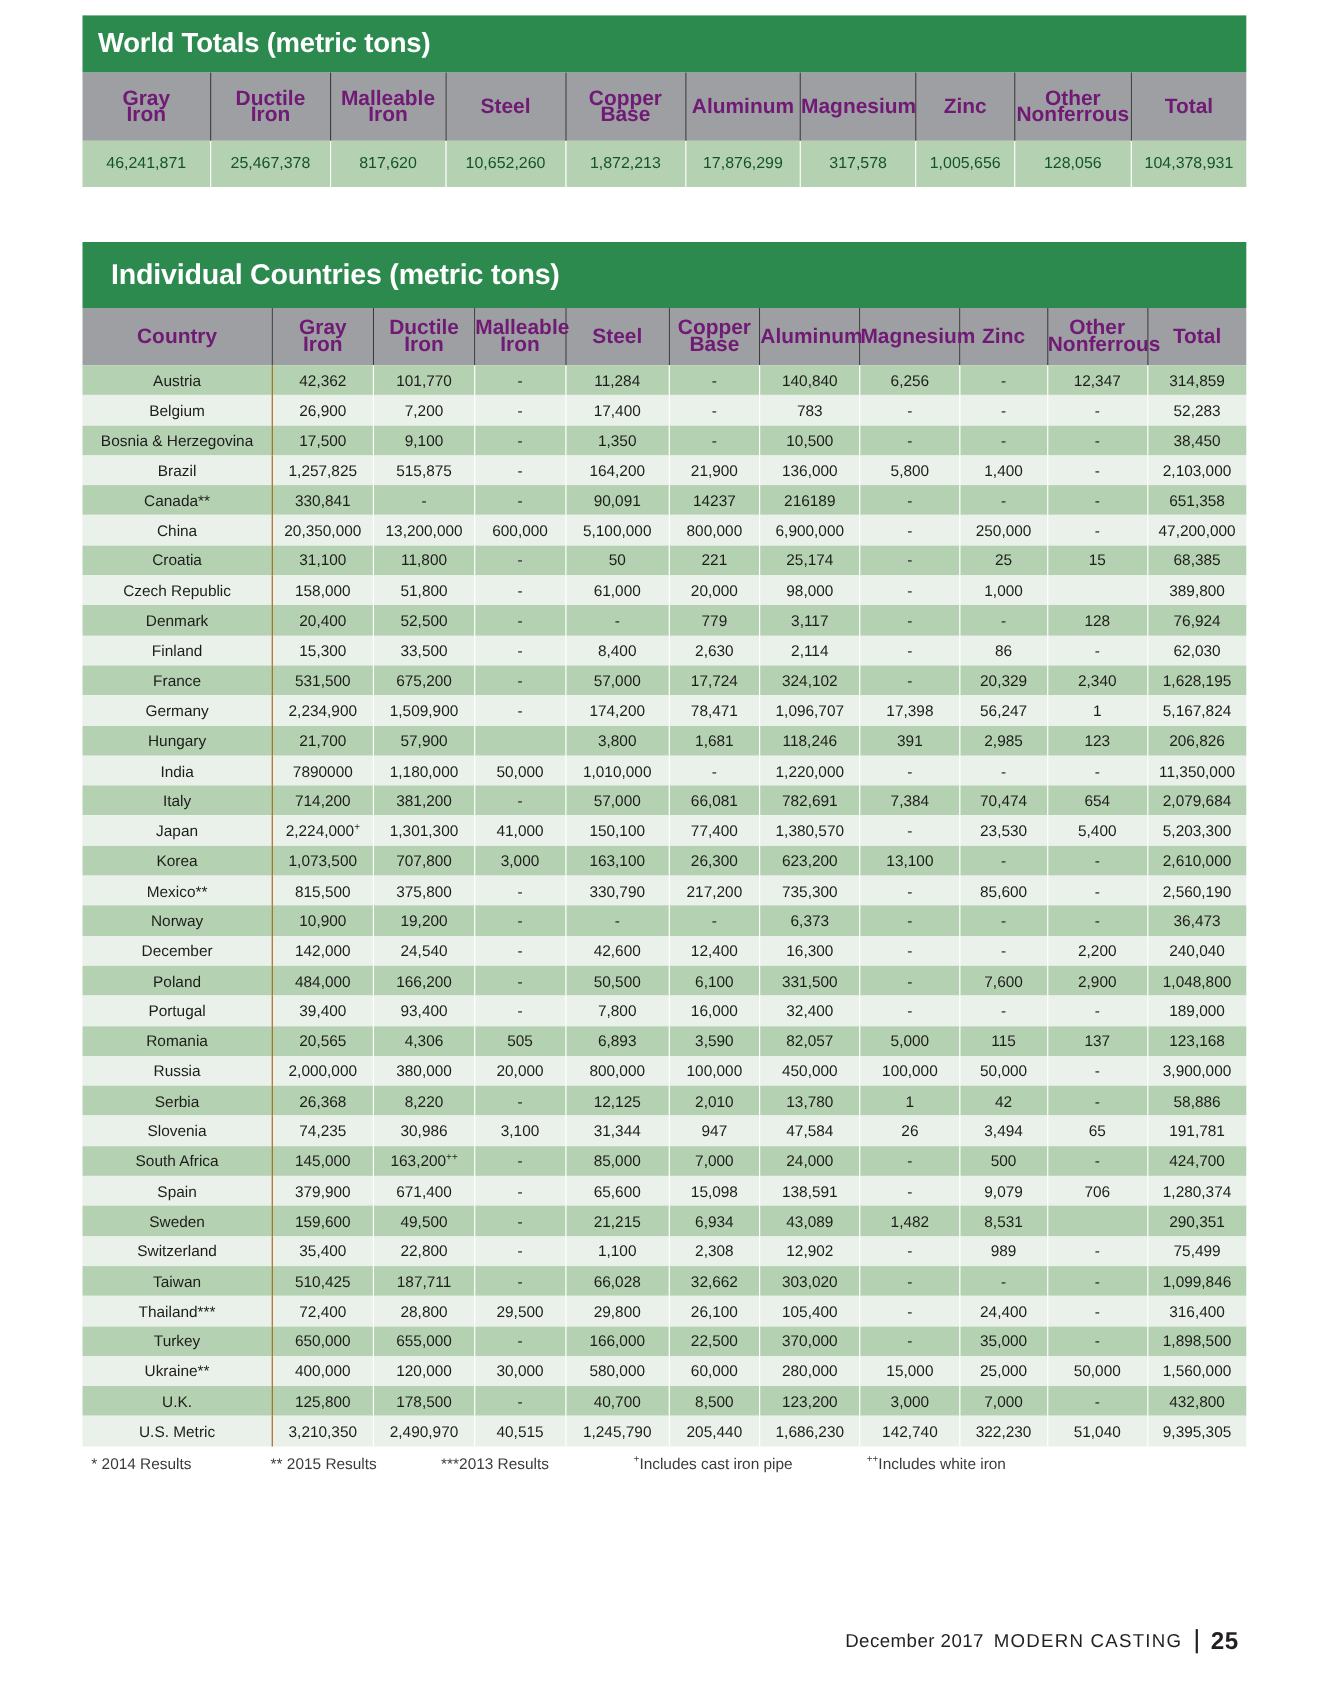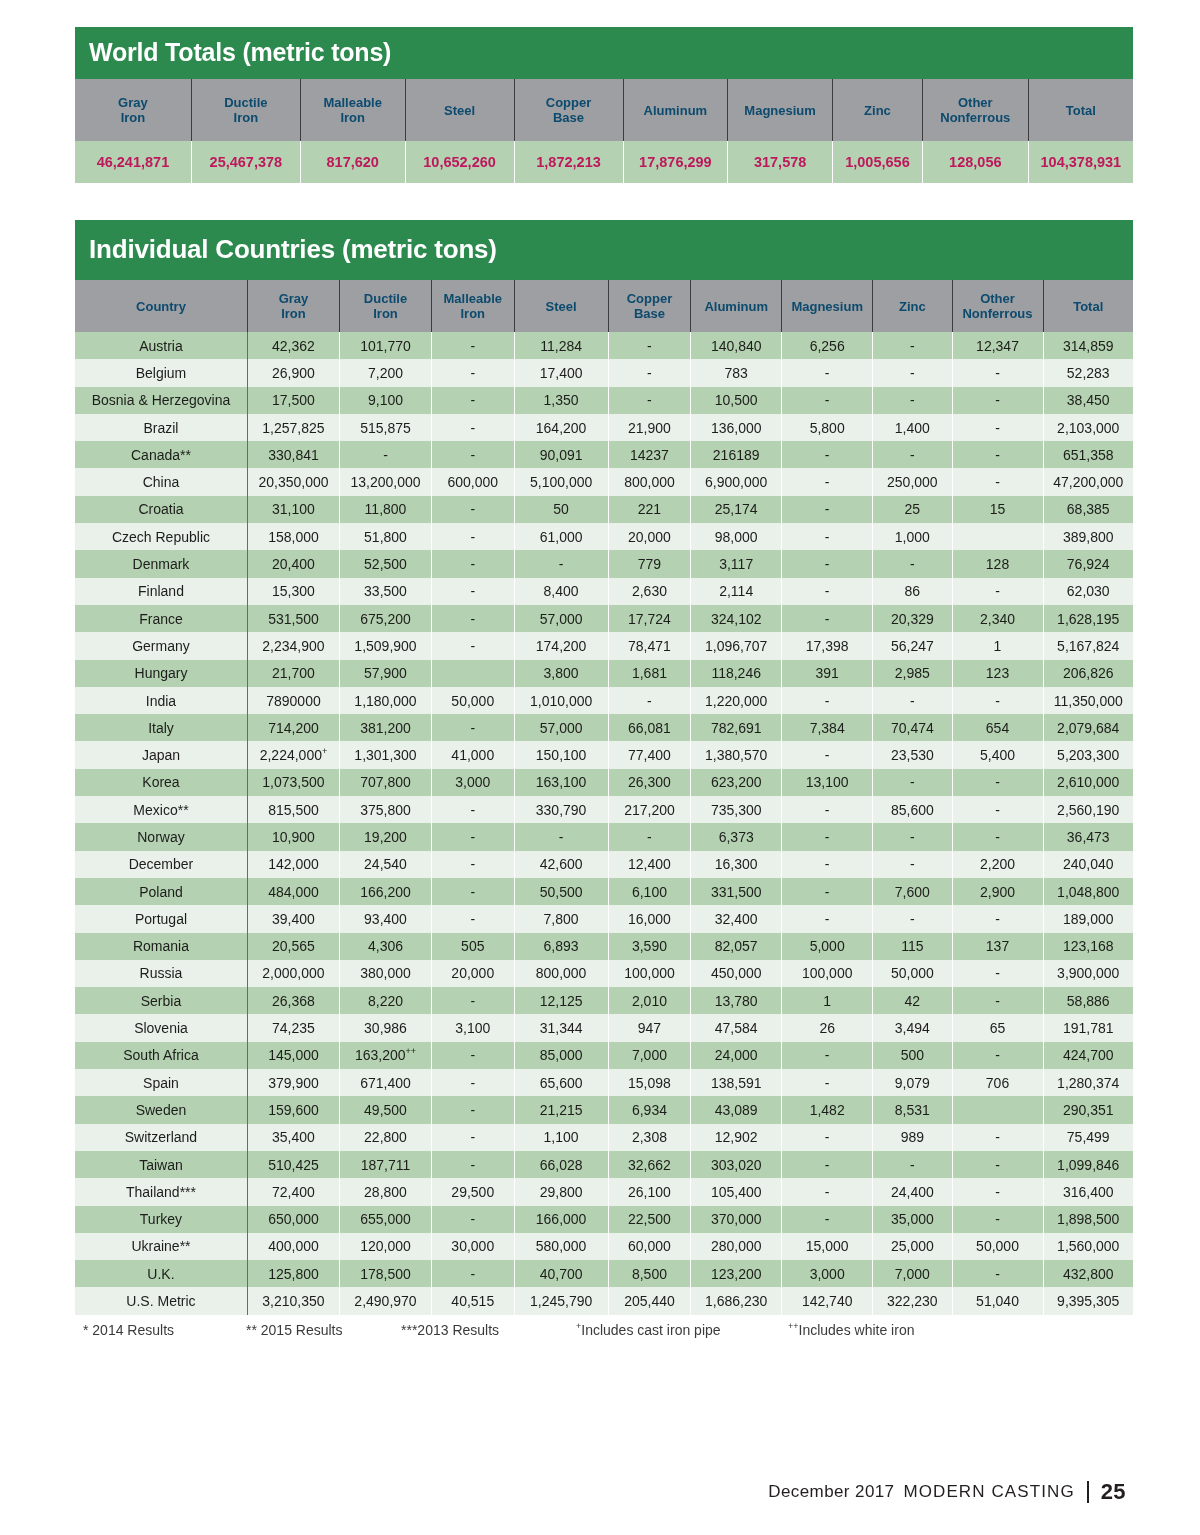--- a/index.html
+++ b/index.html
@@ -28,57 +28,57 @@
     background: #2d8a4e;
     color: #ffffff;
     font-size: 25px;
     font-weight: bold;
     letter-spacing: -0.2px;
     padding: 11px 0 12px 14px;
     box-sizing: border-box;
   }
   .banner.tall {
     font-size: 26px;
-    padding: 14px 0 15px 14px;
+    padding: 14px 0 15px 26px;
   }
 
   
   table.tbl {
     border-collapse: collapse;
     table-layout: fixed;
     width: 100%;
     border-spacing: 0;
   }
   table.tbl th, table.tbl td {
     padding: 0;
     margin: 0;
   }
 
   
   .hdr {
     background: #9d9fa2;
-    color: #0c4a6e;
-    font-size: 13px;
+    color: #701a75;
+    font-size: 19px;
     font-weight: bold;
     line-height: 15px;
     text-align: center;
     vertical-align: middle;
     border-right: 1px solid #3c3c3c;
     box-sizing: border-box;
   }
   .hdr:last-child { border-right: none; }
 
   
   #world-table .hdr { height: 62px; }
   #world-table td.val {
     height: 42px;
     background: #b4d2b1;
-    color: #be185d;
+    color: #14532d;
     font-size: 14.5px;
-    font-weight: bold;
+    font-weight: normal;
     text-align: center;
     vertical-align: middle;
     border-right: 1px solid #ffffff;
     box-sizing: border-box;
   }
   #world-table td.val:last-child { border-right: none; }
 
   
   #countries-table .hdr { height: 52px; }
   #countries-table td {
@@ -138,21 +138,21 @@
   .page-footer .rule {
     display: inline-block;
     width: 2px;
     height: 22px;
     background: #231f20;
     margin-right: 12px;
   }
   .page-footer .pageno { font-weight: bold; font-size: 22px; }
 
   .section { position: absolute; left: 75px; width: 1058px; }
-  #world-section { top: 27px; }
+  #world-section { top: 14px; }
   #countries-section { top: 220px; }
 </style>
 </head>
 <body>
 
 <div class="page">
 
   <div class="section" id="world-section">
     <div class="banner">World Totals (metric tons)</div>
     <table class="tbl" id="world-table">

